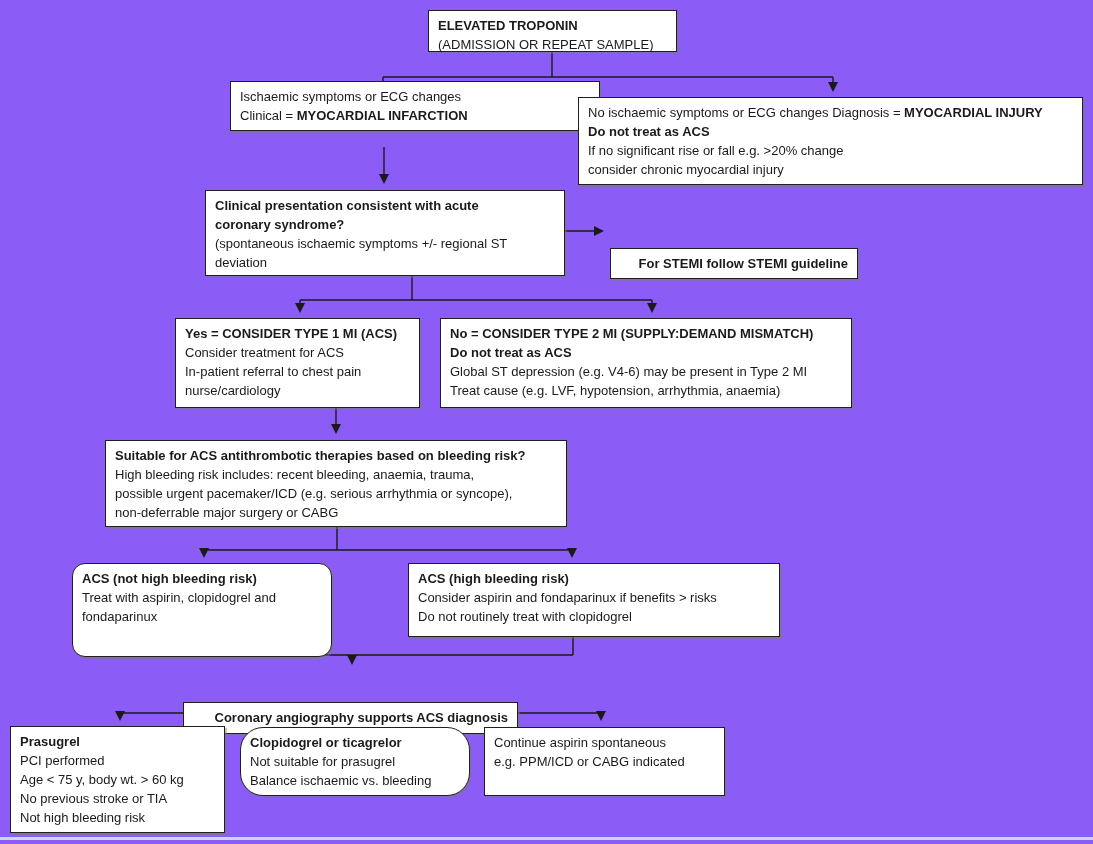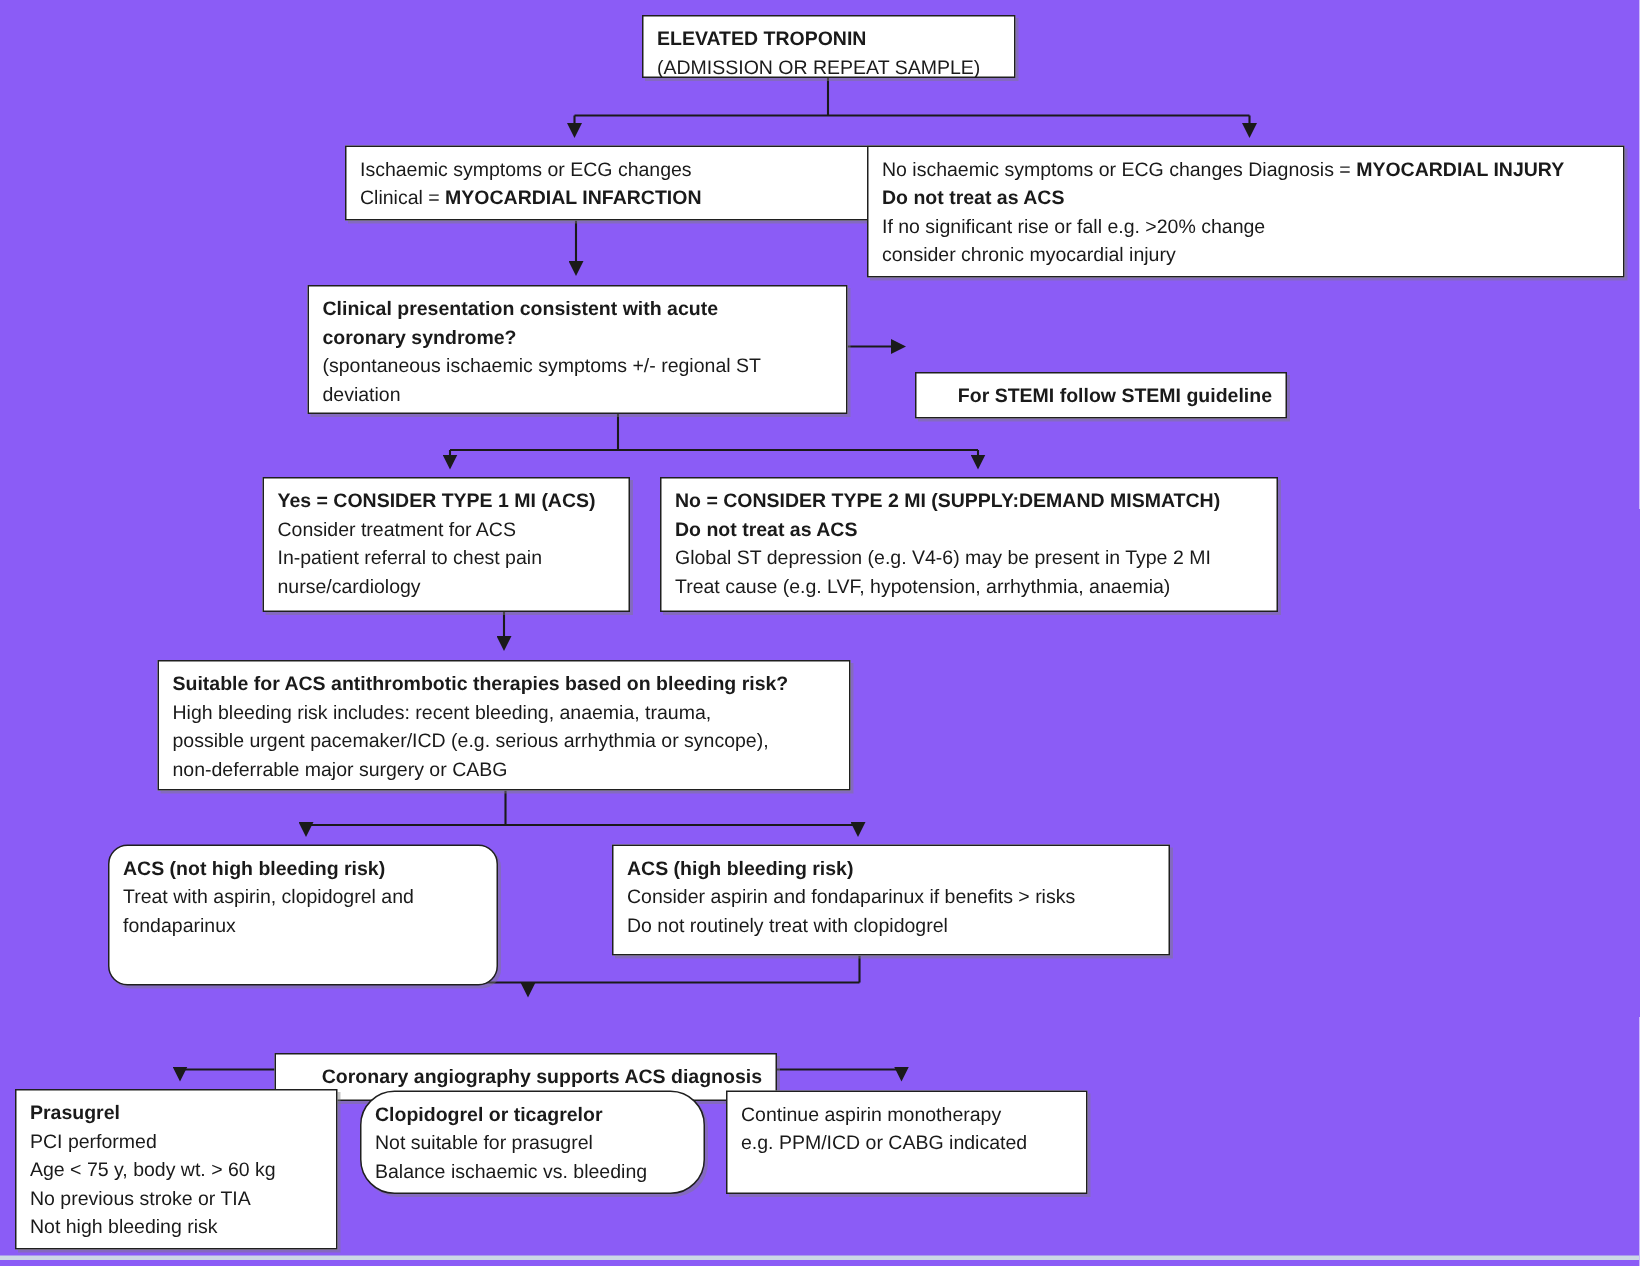--- a/index.html
+++ b/index.html
@@ -76,21 +76,21 @@
       <path d="M352,713 L352,719" marker-end="url(#arr)"></path>
       <path d="M601,713 L601,719" marker-end="url(#arr)"></path>
     </g>
   </svg>
 
   <div class="node" style="left:428px;top:10px;width:249px;height:42px;">
     <div class="line b">ELEVATED TROPONIN</div>
     <div class="line">(ADMISSION OR REPEAT SAMPLE)</div>
   </div>
 
-  <div class="node" style="left:230px;top:97px;width:370px;height:50px;">
+  <div class="node" style="left:230px;top:81px;width:370px;height:50px;">
     <div class="line">Ischaemic symptoms or ECG changes</div>
     <div class="line"><span>Clinical = </span><b>MYOCARDIAL INFARCTION</b></div>
   </div>
 
   <div class="node" style="left:578px;top:97px;width:505px;height:88px;">
     <div class="line"><span>No ischaemic symptoms or ECG changes Diagnosis = </span><b>MYOCARDIAL INJURY</b></div>
     <div class="line b">Do not treat as ACS</div>
     <div class="line">If no significant rise or fall e.g. &gt;20% change</div>
     <div class="line">consider chronic myocardial injury</div>
   </div>
@@ -151,18 +151,18 @@
     <div class="line">Not high bleeding risk</div>
   </div>
 
   <div class="node" style="left:240px;top:727px;width:230px;height:69px;border-radius:23px;">
     <div class="line b">Clopidogrel or ticagrelor</div>
     <div class="line">Not suitable for prasugrel</div>
     <div class="line">Balance ischaemic vs. bleeding</div>
   </div>
 
   <div class="node" style="left:484px;top:727px;width:241px;height:69px;">
-    <div class="line">Continue aspirin monotherapy</div>
+    <div class="line">Continue aspirin spontaneous</div>
     <div class="line">e.g. PPM/ICD or CABG indicated</div>
   </div>
 
   <div class="bottom-rule"></div>
 </div>
 
 </body></html>

